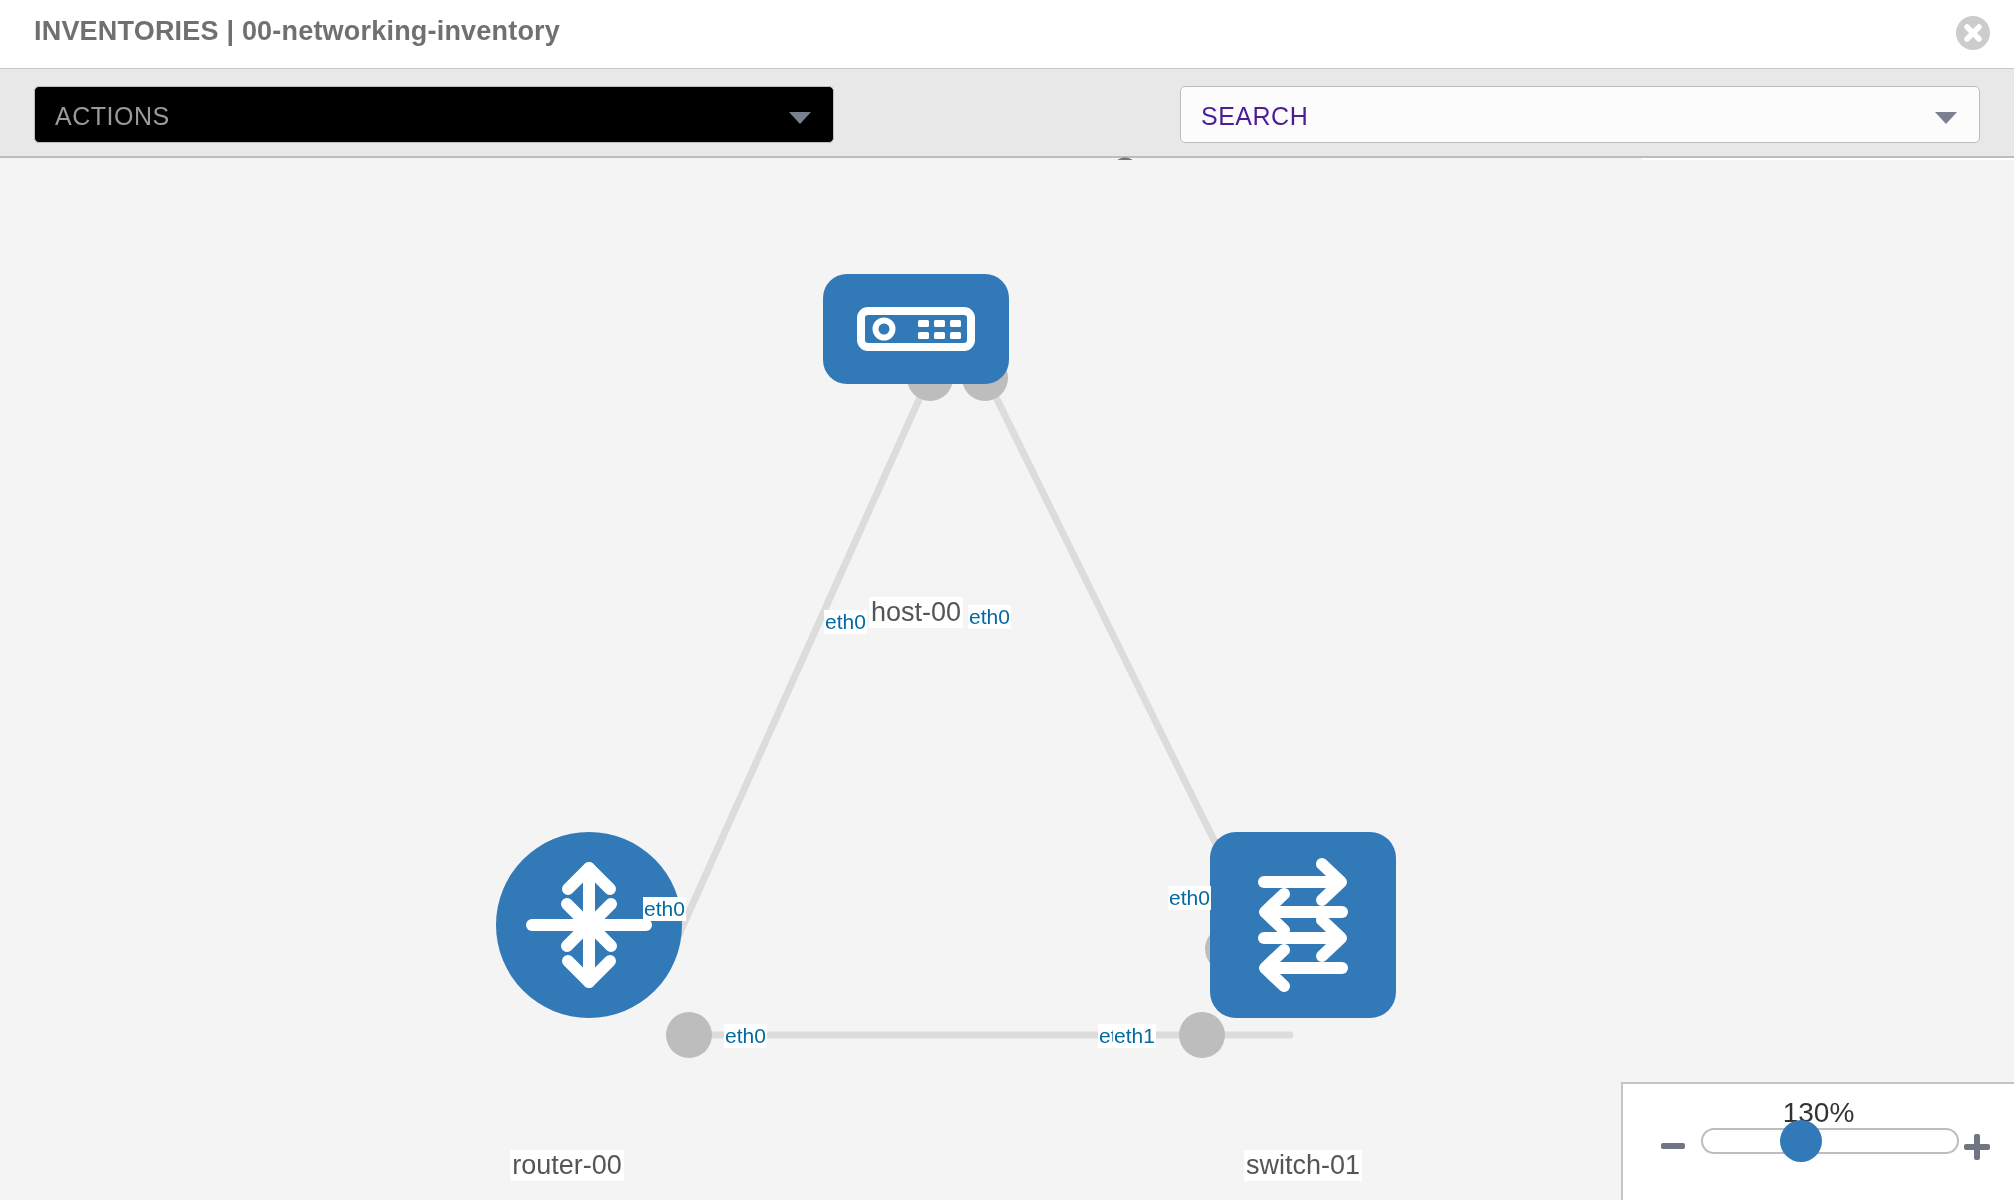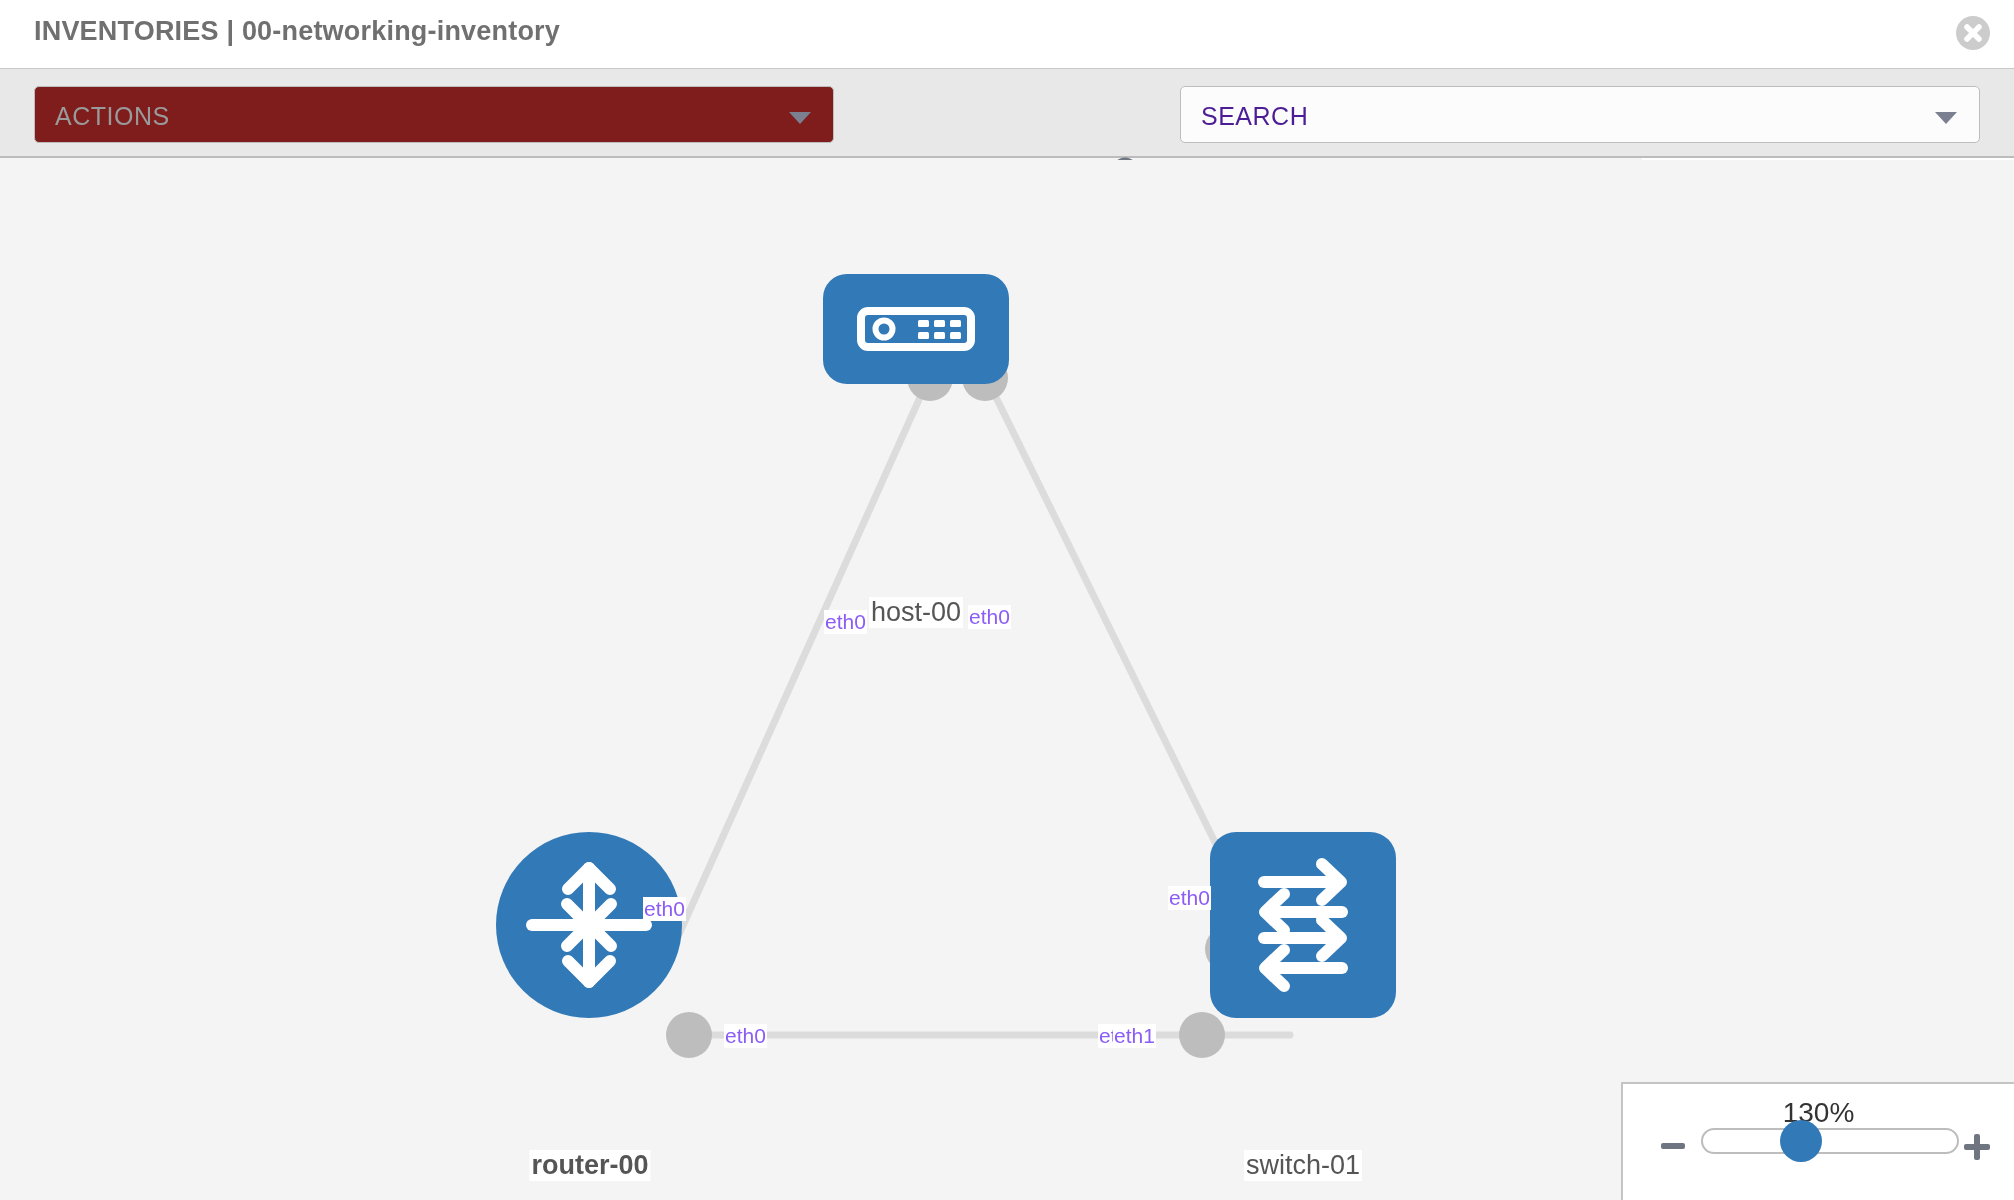--- a/index.html
+++ b/index.html
@@ -31,21 +31,21 @@
   
   .toolbar {
     position: absolute; top: 68px; left: 0; width: 2014px; height: 90px;
     background: #e8e8e8;
     border-top: 1px solid #c8c8c8;
     border-bottom: 2px solid #bcbcbc;
   }
   .actions-select {
     position: absolute; left: 34px; top: 17px;
     width: 800px; height: 57px;
-    background: #7f1d1d;
+    background: #000000;
     border: 1px solid #bdbdbd; border-radius: 5px;
     cursor: pointer;
     text-align: center;
   }
   .actions-label {
     position: absolute; left: 20px; top: 15px;
     font-size: 25px; color: #9a9a9a; letter-spacing: 0.5px;
   }
   .caret {
     position: absolute; right: 22px; top: 25px;
@@ -85,21 +85,21 @@
   .node-label {
     position: absolute;
     font-size: 27px; color: #555555;
     background: #ffffff;
     white-space: nowrap;
     transform: translateX(-50%);
     padding: 0 2px;
   }
   .iface-label {
     position: absolute;
-    font-size: 21px; color: #8b5cf6;
+    font-size: 21px; color: #0369a1;
     background: #ffffff;
     white-space: nowrap;
     padding: 0 1px;
   }
 
   
   .node { position: absolute; cursor: pointer; }
   .node-host {
     width: 186px; height: 110px;
     background: #3279b7; border-radius: 24px;
@@ -234,21 +234,21 @@
           <polyline points="72,57 93,36 114,57"></polyline>
           <line x1="93" y1="150" x2="93" y2="94"></line>
           <polyline points="72,129 93,150 114,129"></polyline>
           <line x1="36" y1="93" x2="92" y2="93"></line>
           <polyline points="71,72 92,93 71,114"></polyline>
           <line x1="150" y1="93" x2="94" y2="93"></line>
           <polyline points="115,72 94,93 115,114"></polyline>
         </g>
       </svg>
     </div>
-    <div class="node-label" style="left:590px; top:990px;font-weight:bold;">router-00</div>
+    <div class="node-label" style="left:567px; top:990px;">router-00</div>
 
     <div class="node node-switch" style="left:1210px; top:672px;">
       <svg width="186" height="186" viewBox="0 0 186 186">
         <g stroke="#ffffff" stroke-width="12" stroke-linecap="round" stroke-linejoin="round" fill="none">
           <line x1="54" y1="50" x2="130" y2="50"></line>
           <polyline points="112,32 131,50 112,68"></polyline>
           <line x1="132" y1="80" x2="56" y2="80"></line>
           <polyline points="74,62 55,80 74,98"></polyline>
           <line x1="54" y1="106" x2="130" y2="106"></line>
           <polyline points="112,88 131,106 112,124"></polyline>

